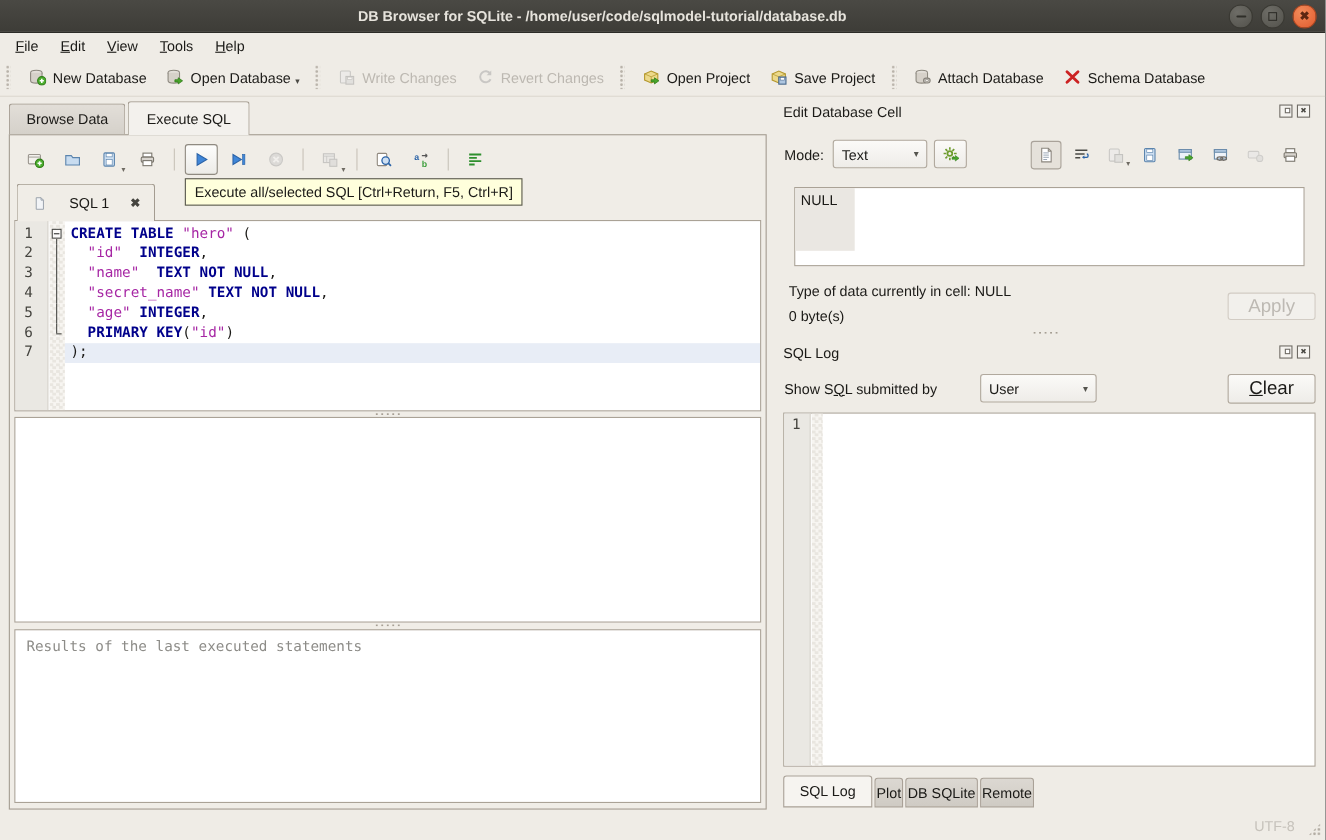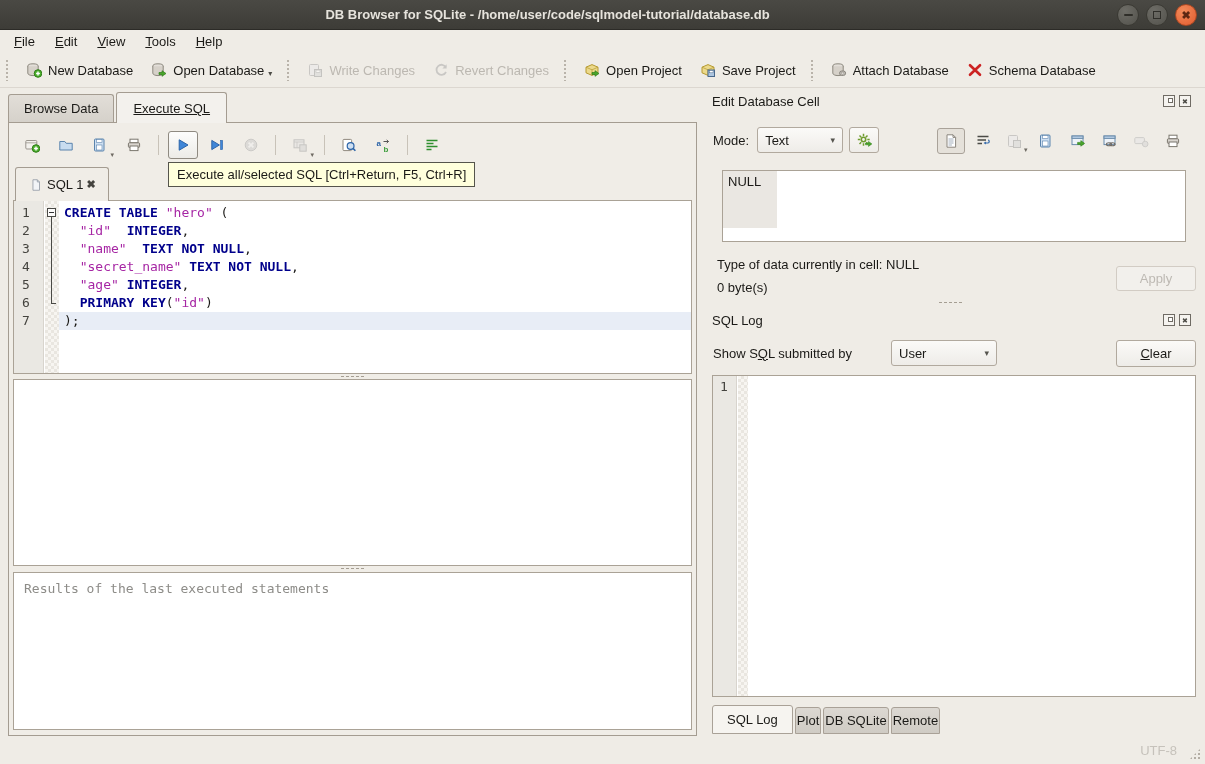--- a/index.html
+++ b/index.html
@@ -35,33 +35,33 @@
   .tb-btn{display:inline-flex;align-items:center;gap:6px;padding:4px 9px;border-radius:3px;white-space:nowrap;}
   .tb-btn .tb-label{font-size:13px;}
   .tb-btn.disabled{color:#bcb8b1;}
   .disabled .ic{filter:grayscale(1);opacity:.5;}
   .tb-dd{font-size:8px;color:#4c4b46;align-self:flex-end;margin-left:-2px;}
 
   
   .tabbar{position:absolute;left:8px;top:88px;height:34px;display:flex;align-items:flex-end;z-index:3;}
   .mtab{padding:6px 15px 6px;border:1px solid #a49c91;border-bottom:none;border-radius:3px 3px 0 0;
         background:linear-gradient(#e2ded8,#d5d1ca);margin-right:2px;}
-  .mtab.active{background:#f3f1ed;padding:8px 16px 7px;position:relative;top:1px;z-index:4;text-decoration:underline;}
+  .mtab.active{background:#f3f1ed;padding:8px 16px 7px;position:relative;top:1px;z-index:4;}
 
   
   .panel{position:absolute;left:8px;top:122px;width:689px;height:614px;background:#f0ede7;
          border:1px solid #a49c91;z-index:2;}
   .sqltoolbar{position:absolute;left:8px;top:6px;height:32px;display:flex;align-items:center;gap:4px;}
   .sqltb-btn{width:30px;height:28px;display:inline-flex;align-items:center;justify-content:center;
              border-radius:3px;position:relative;}
   .sqltb-btn.framed{border:1px solid #8f8a81;background:linear-gradient(#fdfdfc,#ecebe7);}
   .mini-dd{position:absolute;right:1px;bottom:1px;font-size:7px;color:#6e6a62;line-height:1;}
   .sql-sep{width:1px;height:20px;background:#c8c2b8;margin:0 5px;}
 
-  .subtab{position:absolute;left:6px;top:44px;height:34px;display:flex;align-items:center;gap:3px;
+  .subtab{position:absolute;left:6px;top:44px;height:34px;display:flex;align-items:center;gap:19px;
           padding:0 12px;border:1px solid #a49c91;border-bottom:none;border-radius:3px 3px 0 0;
           background:#f0ede7;z-index:2;}
   .tabclose{font-size:11px;color:#45443f;font-weight:bold;}
 
   .editor{position:absolute;left:4px;top:77px;width:679px;height:174px;background:#fff;
           border:1px solid #aaa296;font:13px/18px "DejaVu Sans Mono",monospace;overflow:hidden;}
   .gbg{position:absolute;left:0;top:0;bottom:0;width:30px;background:#eae8e3;border-right:1px solid #d8d4cd;}
   .checker{background-image:conic-gradient(#e9e6e0 25%,#f7f5f1 0 50%,#e9e6e0 0 75%,#f7f5f1 0);
            background-size:6px 6px;}
   .fbg{position:absolute;left:31px;top:0;bottom:0;width:14px;}
@@ -118,21 +118,21 @@
             border-radius:3px;position:relative;}
   .celltool.framed{border:1px solid #a9a299;background:#e5e1da;}
 
   .cell-edit{position:absolute;left:17px;top:82px;width:464px;height:72px;background:#fff;
              border:1px solid #aaa296;}
   .cell-strip{position:absolute;left:0;top:0;width:54px;height:calc(100% - 13px);background:#eae7e2;}
   .cellval{position:absolute;left:5px;top:3px;font-size:13px;color:#1b1a17;}
   .typeinfo{position:absolute;left:12px;top:169px;font-size:13px;}
   .byteinfo{position:absolute;left:12px;top:192px;font-size:13px;}
   .btn{display:flex;align-items:center;justify-content:center;height:25px;border:1px solid #b1a99e;
-       border-radius:3px;background:linear-gradient(#fbfaf8,#eeece8);font-size:13px;}
+       border-radius:3px;background:linear-gradient(#fbfaf8,#eeece8);font-size:17px;}
   .applybtn{position:absolute;left:411px;top:178px;width:80px;}
   .btn.disabled{color:#bdb9b3;background:#f2f0ec;border-color:#d2ccc4;}
   .dock-split{position:absolute;left:7px;width:478px;top:212px;height:5px;}
   .dock-split::after{content:"";position:absolute;left:50%;top:1px;transform:translateX(-50%);
                  width:26px;height:3px;background-image:radial-gradient(#a59e93 1px,transparent 1.2px);
                  background-size:5px 3px;}
 
   .logrow{position:absolute;left:8px;right:6px;top:250px;height:30px;display:flex;align-items:center;}
   .userselect{position:absolute;left:178px;width:106px;}
   .clearbtn{position:absolute;left:403px;width:80px;height:27px;}

